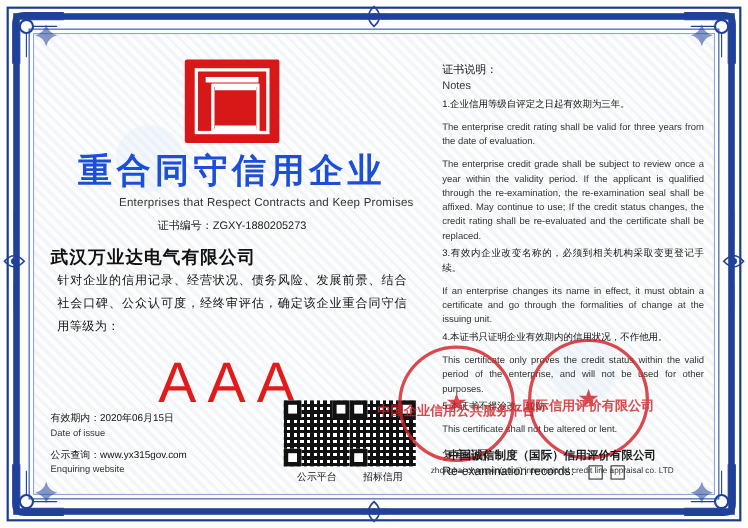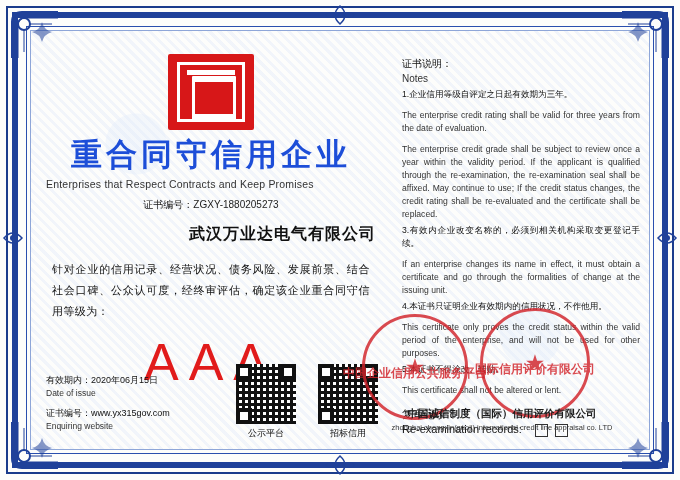--- a/index.html
+++ b/index.html
@@ -79,46 +79,46 @@
   }
   .logo .bar{
     position:absolute;left:19px;top:16px;width:48px;height:5px;background:#fff;
   }
 
   .title{
     text-align:center;font-size:31px;font-weight:bold;letter-spacing:4px;
     color:#1d4ed8;margin:4px 0 2px 0;
   }
   .subtitle{
-    text-align:left;font-size:10.5px;color:#333;letter-spacing:.2px;margin-bottom:8px;
+    text-align:right;font-size:10.5px;color:#333;letter-spacing:.2px;margin-bottom:8px;
   }
   .certno{
     text-align:center;font-size:10px;color:#222;margin-bottom:12px;
   }
   .company{
-    text-align:right;font-size:16px;font-weight:bold;color:#111;
-    letter-spacing:1px;margin-bottom:14px;
+    text-align:left;font-size:16px;font-weight:bold;color:#111;
+    letter-spacing:1px;
   }
   .body-cn{
     font-size:11px;line-height:21px;color:#111;text-align:justify;
     padding:0 6px;letter-spacing:.4px;
   }
   .grade{
     text-align:center;color:#e11b1b;font-weight:normal;font-size:52px;
     letter-spacing:10px;margin:10px 0 6px 0;font-family:"Liberation Sans",sans-serif;
   }
 
   .meta{
     position:absolute;left:12px;bottom:6px;font-size:9px;color:#111;line-height:13px;
   }
   .meta .row{margin-bottom:7px;}
   .meta .en{color:#333;font-size:8.5px;}
 
   .qrwrap{
-    position:absolute;right:8px;bottom:6px;display:flex;gap:22px;
+    position:absolute;right:8px;bottom:6px;display:flex;
   }
   .qrbox{text-align:center;}
   .qr{
     width:60px;height:60px;
     background-image:
       repeating-linear-gradient(0deg,#111 0 3px,transparent 3px 6px),
       repeating-linear-gradient(90deg,#111 0 3px,transparent 3px 6px);
     background-color:#fff;
     position:relative;
   }
@@ -263,21 +263,21 @@
       <div class="company">武汉万业达电气有限公司</div>
       <div class="body-cn">针对企业的信用记录、经营状况、债务风险、发展前景、结合社会口碑、公众认可度，经终审评估，确定该企业重合同守信用等级为：</div>
       <div class="grade">AAA</div>
 
       <div class="meta">
         <div class="row">
           <span>有效期内：</span><span>2020年06月15日</span>
           <div class="en">Date of issue</div>
         </div>
         <div class="row">
-          <span>证书编号：</span><span>www.yx315gov.com</span>
+          <span>公示查询：</span><span>www.yx315gov.com</span>
           <div class="en">Enquiring website</div>
         </div>
       </div>
 
       <div class="qrwrap">
         <div class="qrbox">
           <div class="qr">
               <span class="fin3"></span>
             </div>
           <div class="qrlabel">公示平台</div>

